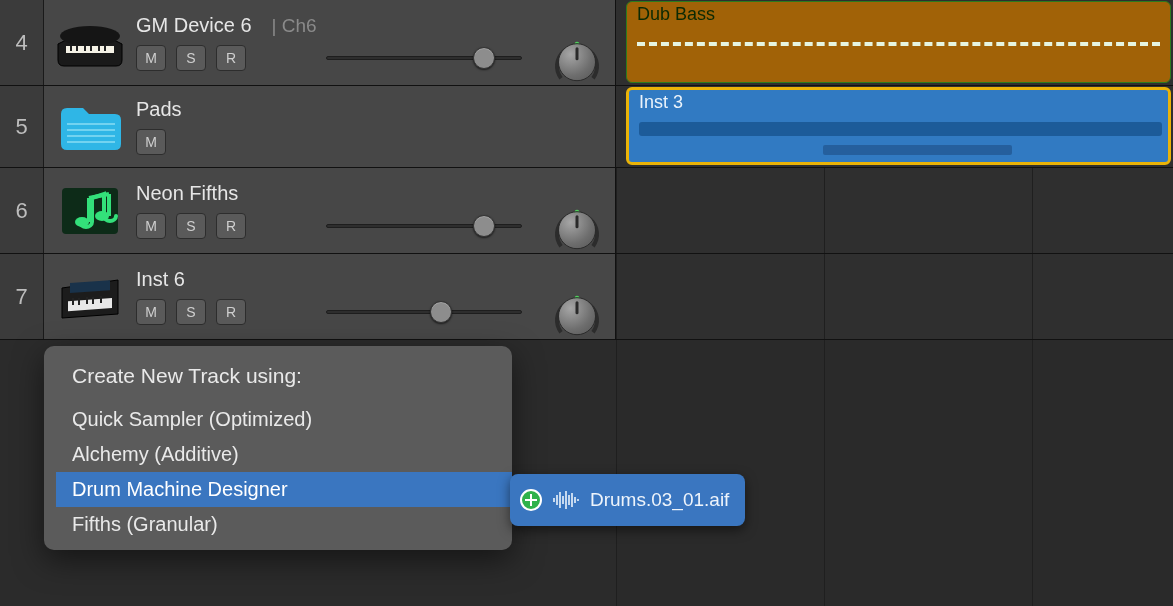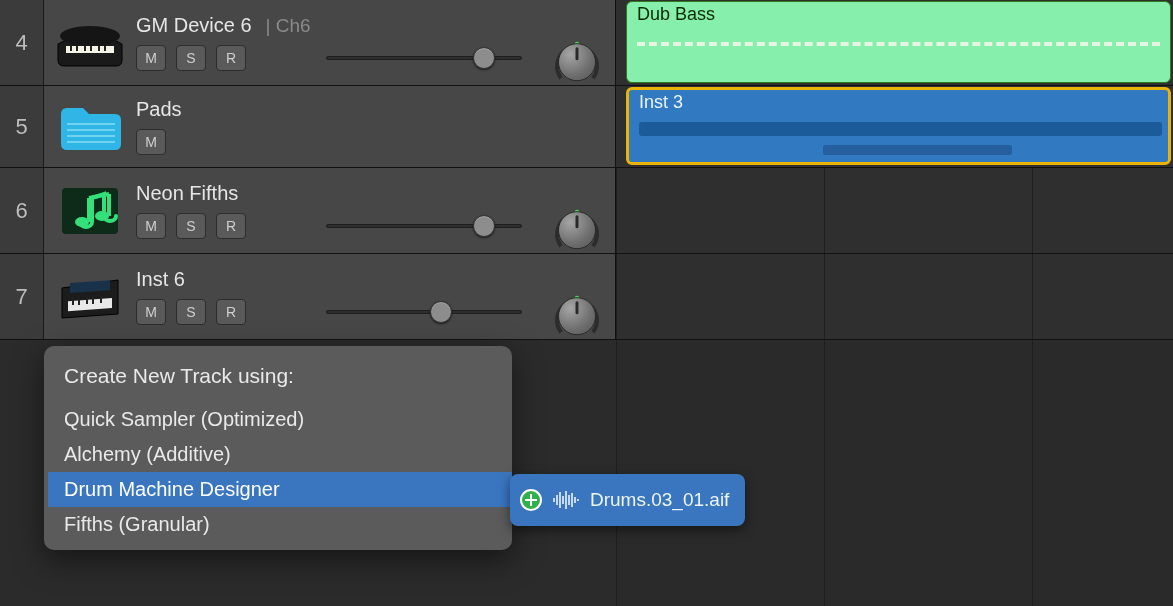--- a/index.html
+++ b/index.html
@@ -8,50 +8,50 @@
 
   
   .track-row { display: flex; align-items: stretch; border-bottom: 1px solid #111; height: 86px; position: relative; }
   .track-row:nth-child(1) { height: 86px; }
   .track-row.folder { height: 82px; }
   .track-number-col { width: 44px; display: flex; align-items: center; justify-content: center; background: #3b3b3b; border-right: 1px solid #1a1a1a; font-size: 22px; color: #bdbdbd; }
   .track-header { flex: 0 0 572px; background: #474747; display: flex; align-items: stretch; position: relative; border-right: 1px solid #111; }
   .track-icon-wrap { width: 92px; display: flex; align-items: center; justify-content: center; }
   .track-icon { width: 68px; height: 58px; position: relative; }
   .track-info { flex: 1; display: flex; flex-direction: column; justify-content: center; gap: 8px; }
-  .track-title { font-size: 20px; color: #e6e6e6; display: flex; align-items: baseline; gap: 14px; }
+  .track-title { font-size: 20px; color: #e6e6e6; display: flex; align-items: baseline; gap: 20px; }
   .track-title .chan { color: #8a8a8a; font-size: 19px; }
   .track-controls { display: flex; align-items: center; gap: 10px; }
   .btn { width: 30px; height: 26px; background: #5a5a5a; border: 1px solid #2d2d2d; border-radius: 4px; color: #cfcfcf; font-size: 14px; display: flex; align-items: center; justify-content: center; cursor: pointer; }
   .vol-slider { width: 196px; height: 20px; position: relative; }
   .vol-slider .groove { position: absolute; left: 0; right: 0; top: 50%; height: 4px; margin-top: -2px; background: #2e2e2e; border-radius: 2px; border: 1px solid #1e1e1e; }
   .vol-slider .thumb { position: absolute; top: 50%; width: 22px; height: 22px; margin-top: -11px; border-radius: 50%; background: #8d8d8d; box-shadow: inset 0 1px 0 rgba(255,255,255,.2), 0 1px 2px rgba(0,0,0,.6); border: 1px solid #333; cursor: pointer; }
   .knob-wrap { position: absolute; right: 14px; top: 50%; transform: translateY(-10%); width: 48px; height: 48px; }
   .knob-arc { position: absolute; inset: 0; }
   .knob { position: absolute; left: 5px; top: 5px; width: 38px; height: 38px; border-radius: 50%; background: radial-gradient(circle at 32% 28%, #a6a6a6, #6e6e6e 60%, #555 100%); border: 1px solid #2b2b2b; cursor: pointer; }
   .knob::after { content: ""; position: absolute; left: 50%; top: 3px; width: 3px; height: 13px; background: #2a2a2a; transform: translateX(-50%); border-radius: 2px; }
 
   
   .tl { flex: 1; position: relative; background: #2f2f2f; overflow: hidden; }
   .tl .grid { position: absolute; inset: 0; }
   .tl .gridline { position: absolute; top: 0; bottom: 0; width: 1px; background: #1f1f1f; }
   .region { position: absolute; left: 0; right: 0; top: 0; bottom: 0; border-radius: 6px; margin: 1px 2px 2px 10px; overflow: hidden; }
   .region .region-title { position: absolute; top: 2px; left: 10px; right: 8px; font-size: 18px; color: #0b2a04; white-space: nowrap; overflow: hidden; text-overflow: ellipsis; height: 22px; }
-  .region.green { background: #86efac; border: 1px solid #2c7b1e; }
+  .region.green { background: #a16207; border: 1px solid #2c7b1e; }
   .region.green .dash { position: absolute; left: 10px; right: 10px; top: 40px; border-top: 4px dashed #e6f5e1; }
   .region.blue { background: #317ac2; border: 3px solid #eab308; }
   .region.blue .region-title { color: #eaf3fb; }
   .region.blue .bar1 { position: absolute; left: 10px; right: 6px; top: 32px; height: 14px; background: #1c5b99; border-radius: 3px; }
   .region.blue .bar2 { position: absolute; top: 55px; height: 10px; background: #255f9d; border-radius: 2px; }
 
   
   .rest-tl { position: absolute; left: 616px; right: 0; background: #2a2a2a; }
 
   
-  .ctx { position: absolute; left: 44px; top: 346px; width: 468px; background: rgba(95,95,95,0.94); border-radius: 10px; padding: 12px 0 8px 4px; box-shadow: 0 10px 30px rgba(0,0,0,.5); }
+  .ctx { position: absolute; left: 44px; top: 346px; width: 468px; background: rgba(95,95,95,0.94); border-radius: 10px; padding: 12px 0 8px 12px; box-shadow: 0 10px 30px rgba(0,0,0,.5); }
   .ctx-title { padding: 6px 16px 14px 16px; font-size: 21px; color: #e9e9e9; }
   .ctx-item { padding: 6px 16px; font-size: 20px; color: #e9e9e9; cursor: pointer; }
   .ctx-item.selected { background: #3a76c0; color: #fff; }
 
   
   .drag-chip { position: absolute; left: 510px; top: 474px; height: 52px; background: #3a76c0; border-radius: 8px; display: flex; align-items: center; padding: 0 16px 0 10px; gap: 10px; color: #eef4fb; font-size: 19px; box-shadow: 0 4px 12px rgba(0,0,0,.5); cursor: grabbing; }
   .drag-chip .plus { width: 22px; height: 22px; background: #2fb24b; border-radius: 50%; border: 2px solid #fff; position: relative; }
   .drag-chip .plus::before, .drag-chip .plus::after { content: ""; position: absolute; background: #fff; }
   .drag-chip .plus::before { left: 50%; top: 3px; bottom: 3px; width: 2px; transform: translateX(-50%); }
   .drag-chip .plus::after { top: 50%; left: 3px; right: 3px; height: 2px; transform: translateY(-50%); }

